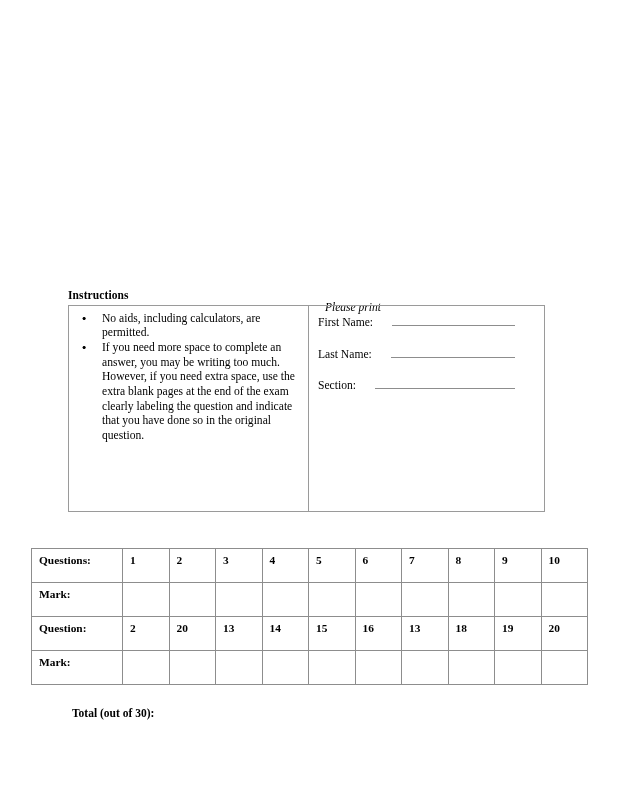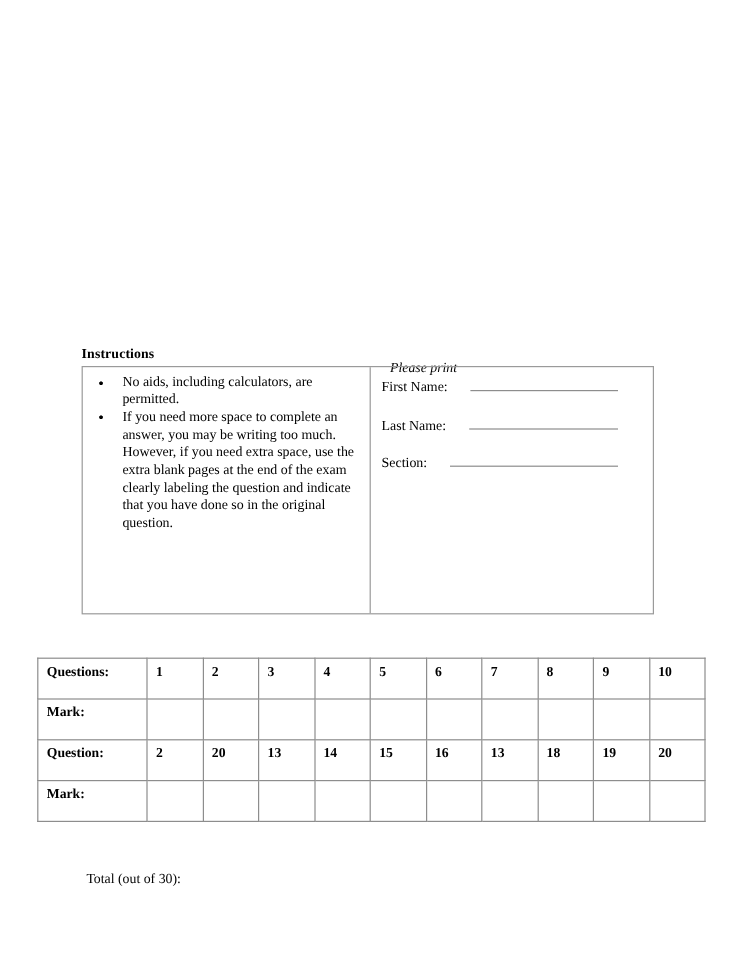--- a/index.html
+++ b/index.html
@@ -133,23 +133,22 @@
   #marks-grid td.blank-cell {
     width: 46.5px;
   }
 
   
   #total-line {
     position: absolute;
     left: 72px;
     top: 706px;
     font-size: 11.5px;
-    font-weight: normal;
-    line-height: 14px;
-    margin-top: 20px;
+    font-weight: bold;
+    line-height: 14px;
   }
 </style>
 </head>
 <body>
 
 <div id="header-row">
   <div id="instructions-heading">Instructions</div>
   <div id="please-print-label">Please print</div>
 </div>
 

